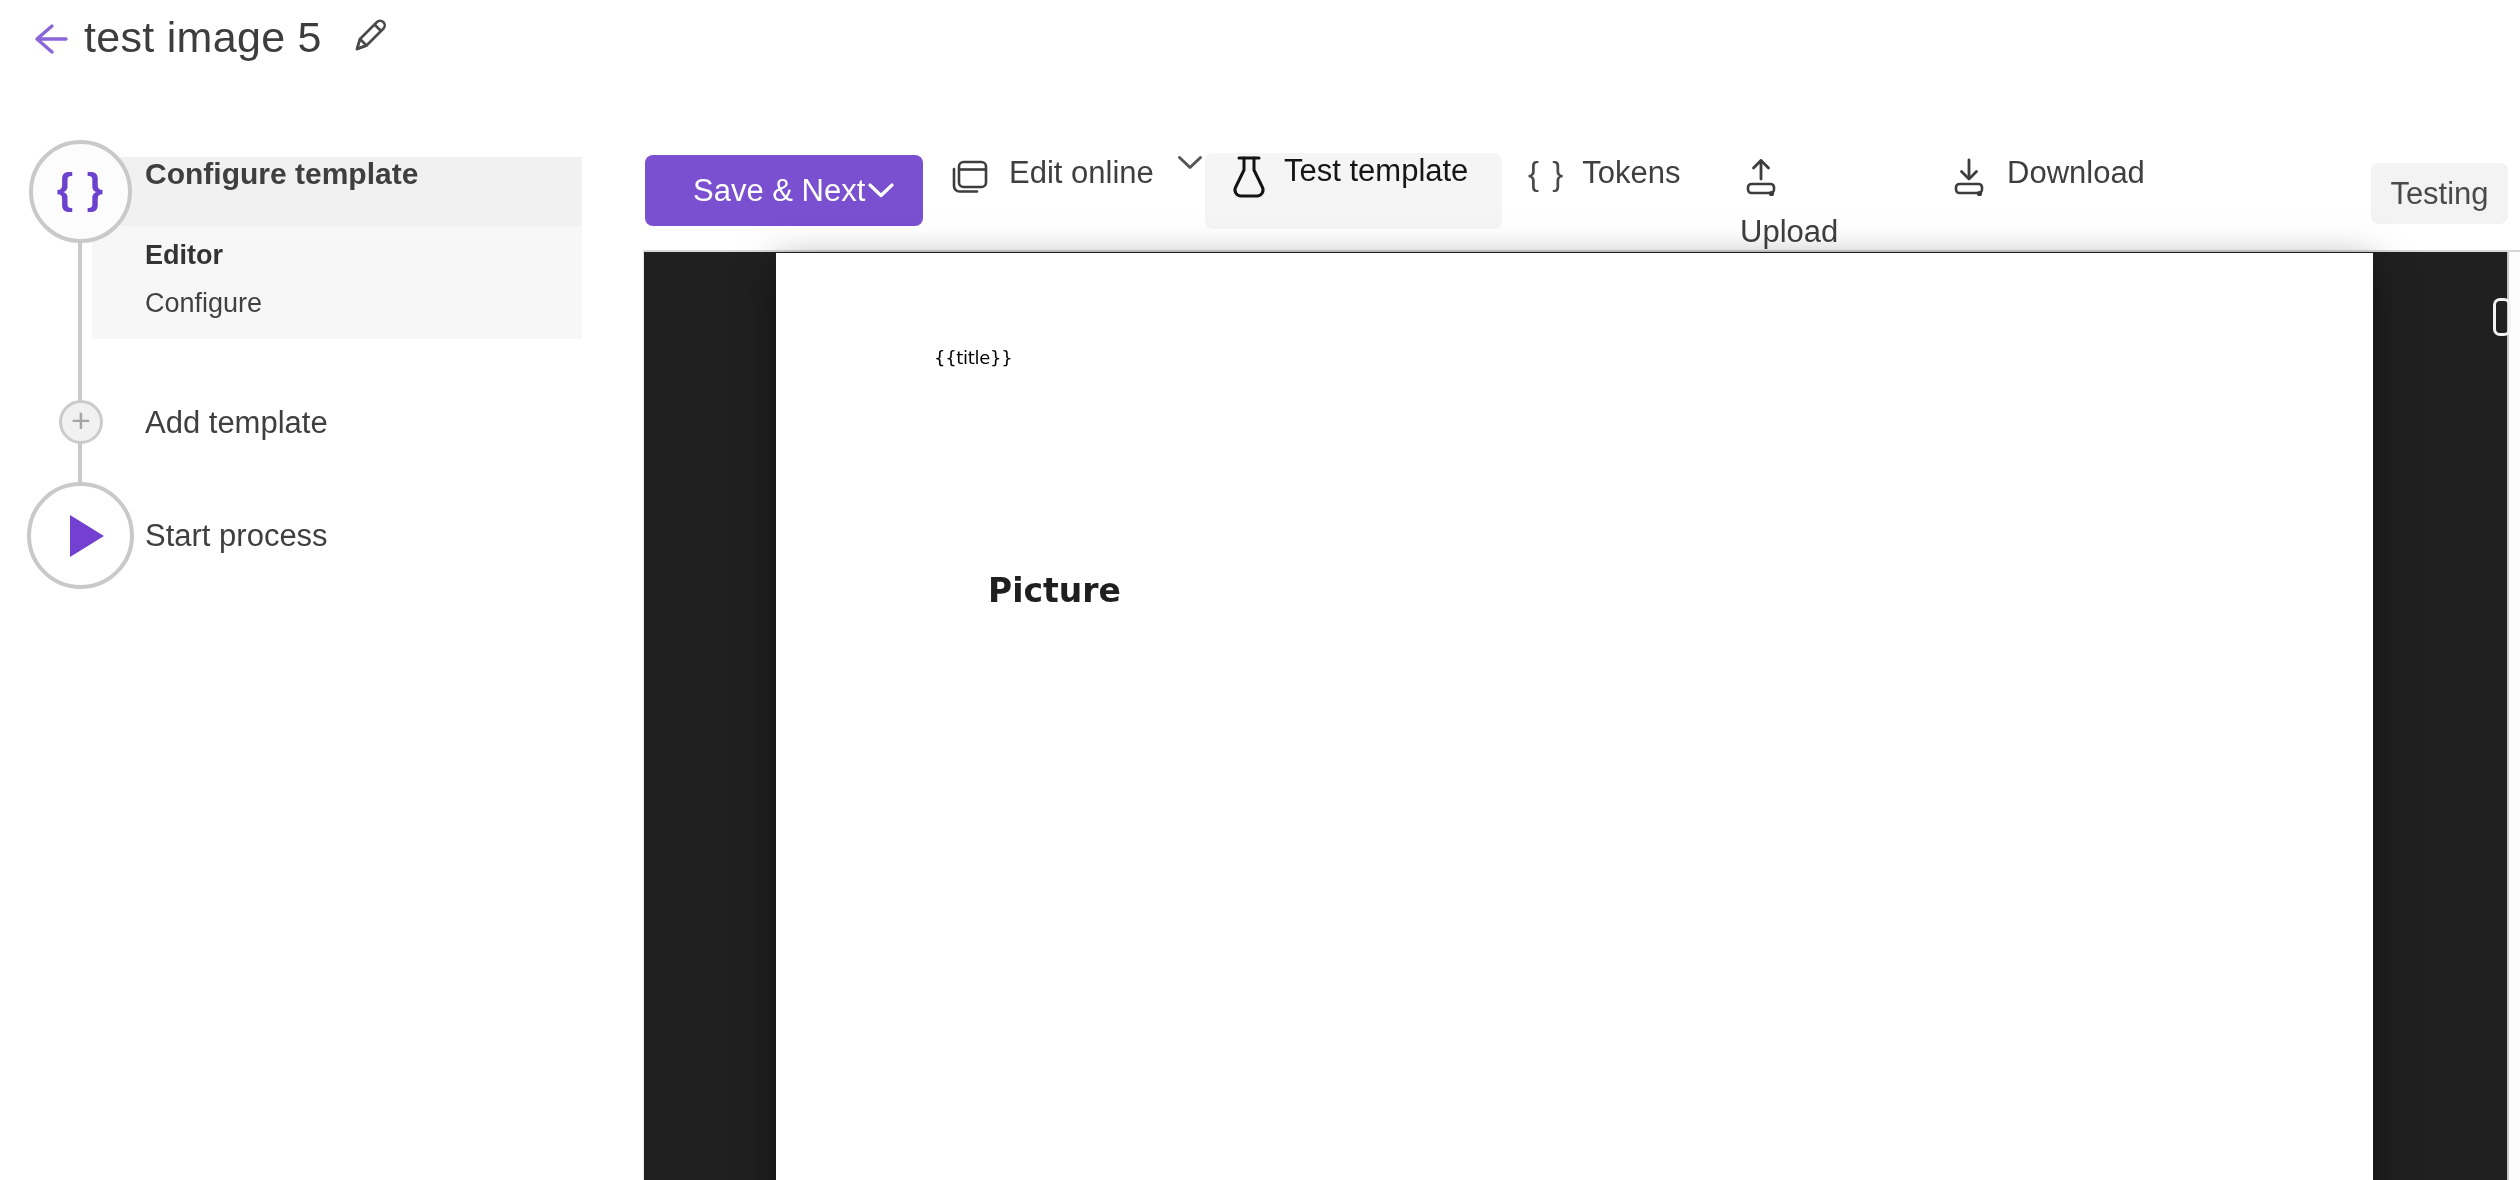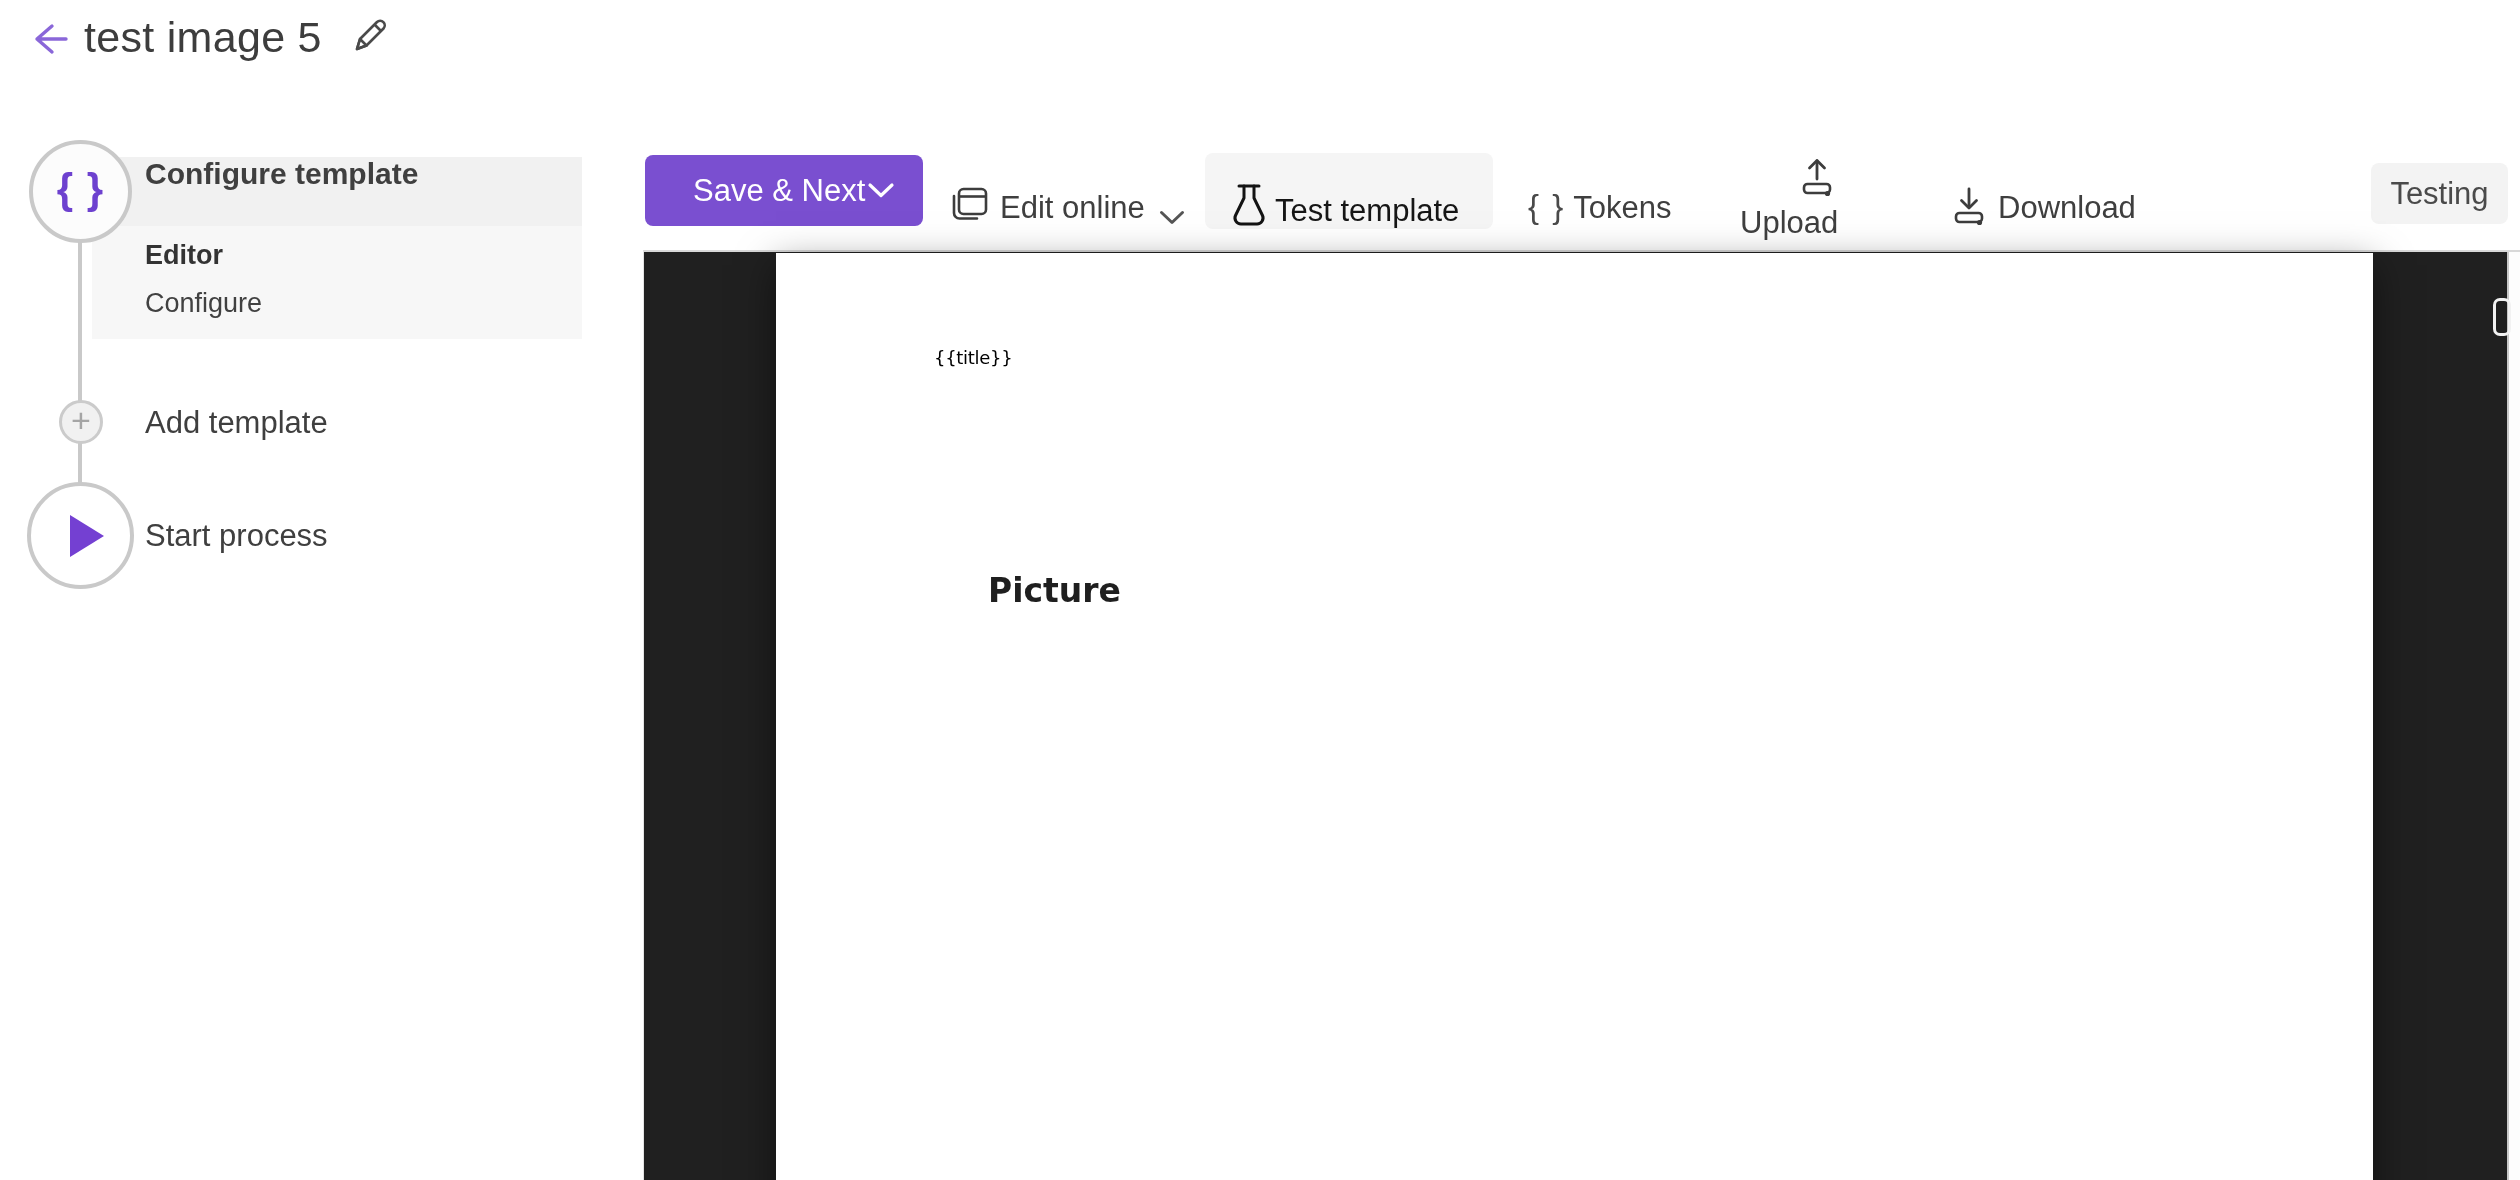--- a/index.html
+++ b/index.html
@@ -36,21 +36,21 @@
     border-left:34px solid #7440d2; margin-left:12px; }
   .step-label { font-size:31px; color:#3f3f3f; line-height:45px; cursor:pointer; white-space:nowrap; }
   .lbl-delivery { left:145px; top:400px; }
   .lbl-start { left:145px; top:513px; }
 
   
   .save-btn { left:645px; top:155px; width:278px; height:71px; background:#7a4fd0; border:none;
     border-radius:8px; display:flex; align-items:center; justify-content:space-between;
     padding:0 28px 0 48px; cursor:pointer; }
   .save-btn span { color:#ffffff; font-size:31px; }
-  .tb-item { top:155px; height:71px; display:flex; align-items:flex-end; gap:8px;
+  .tb-item { top:155px; height:71px; display:flex; align-items:flex-start; gap:17px;
     font-size:31px; color:#3f3f3f; cursor:pointer; background:none; border:none; white-space:nowrap; }
   .tb-edit { left:948px; }
   .tb-test { left:1205px; top:153px; height:76px; background:#f5f5f5; border-radius:8px;
     padding:0 34px 0 26px; color:#161616; }
   .tb-tokens { left:1528px; }
   .tb-upload { left:1740px;flex-direction:column; }
   .tb-download { left:1948px; }
   .brace-glyph { font-size:33px; color:#4a4a4a; letter-spacing:2px; }
   .testing-badge { left:2371px; top:163px; width:137px; height:61px; background:#f3f3f3;
     border-radius:8px; display:flex; align-items:center; justify-content:center;

